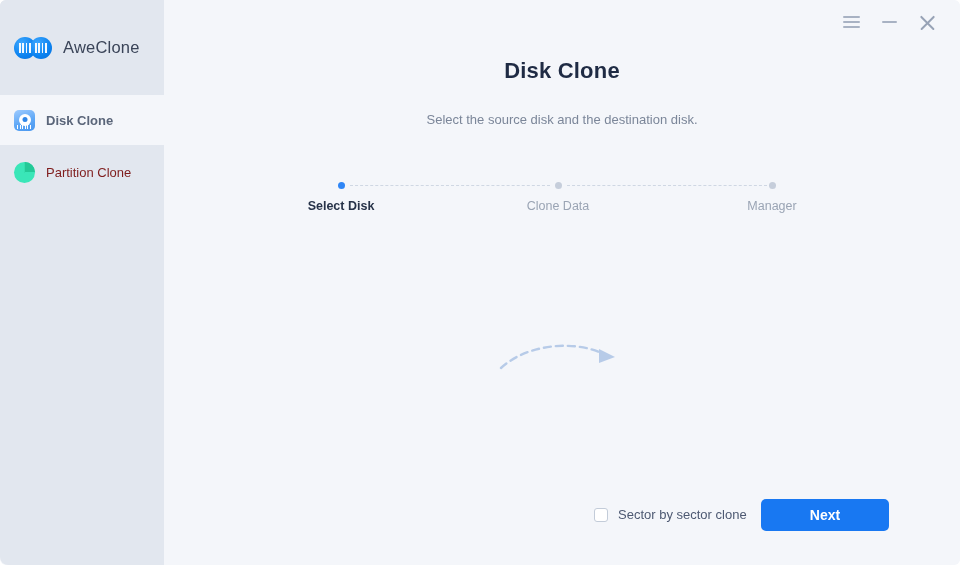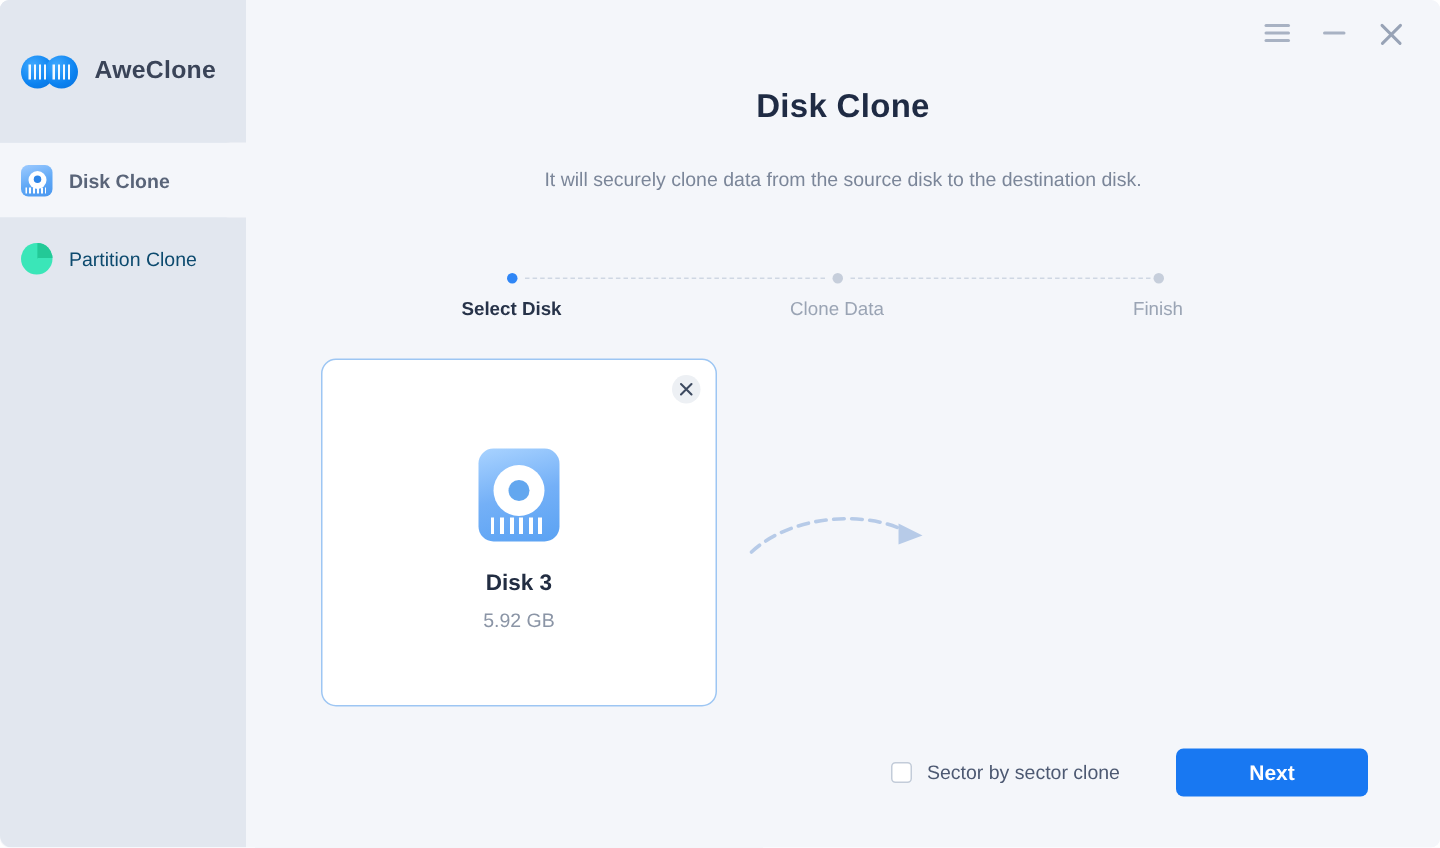--- a/index.html
+++ b/index.html
@@ -84,40 +84,40 @@
     background:
       repeating-linear-gradient(to right, #ffffff 0 1.6px, transparent 1.6px 3.4px);
     opacity: .95;
   }
   .logo-mark .bars.a { left: 5px; }
   .logo-mark .bars.b { left: 21px; }
 
   .logo-text {
     margin-left: 11px;
     font-size: 16.5px;
-    font-weight: 700;
+    font-weight: 400;
     color: #3a4458;
     letter-spacing: .2px;
   }
 
   .nav-item {
     position: absolute;
     left: 0;
     width: 164px;
     height: 50px;
     display: flex;
     align-items: center;
     padding-left: 14px;
     cursor: pointer;
     background: transparent;
   }
   .nav-item .nav-label {
     margin-left: 11px;
     font-size: 13px;
-    color: #0c4a6e;
+    color: #7f1d1d;
     font-weight: 400;
   }
   .nav-item.active .nav-label {
     color: #5a6579;
     font-weight: 700;
   }
 
   .nav-icon { width: 21px; height: 21px; position: relative; flex: 0 0 auto; }
 
   
@@ -386,21 +386,21 @@
     background: #ffffff;
   }
   .footer-check .ck-label {
     margin-left: 10px;
     font-size: 13px;
     color: #4d5972;
   }
 
   .next-btn {
     position: absolute;
-    left: 620px; top: 499px;
+    left: 597px; top: 499px;
     width: 128px; height: 32px;
     background: #1878f2;
     border: none;
     border-radius: 5px;
     color: #ffffff;
     font-size: 14px;
     font-weight: 700;
     font-family: "Liberation Sans", sans-serif;
     cursor: pointer;
     text-align: center;
@@ -461,55 +461,41 @@
         <div class="closer">
             <i></i>
             <i></i>
           </div>
       </div>
     </div>
 
     <div class="page-title">Disk Clone</div>
 
     <div class="page-sub">
-      <div>It will securely clone data from the source disk to the destination disk.</div>
+      <div>Select the source disk and the destination disk.</div>
     </div>
 
     <div class="stepper">
       <div class="step-line l1"></div>
       <div class="step-line l2"></div>
 
       <div class="step s1 done">
         <div class="dot"></div>
         <div class="lbl">Select Disk</div>
       </div>
       <div class="step s2">
         <div class="dot"></div>
         <div class="lbl">Clone Data</div>
       </div>
       <div class="step s3">
         <div class="dot"></div>
-        <div class="lbl">Finish</div>
-      </div>
-    </div>
-
-    <div class="card left">
-      <div class="card-close">
-        <svg width="9" height="9" viewBox="0 0 9 9">
-            <path d="M1 1 L8 8 M8 1 L1 8" stroke="#3d4a60" stroke-width="1.4" stroke-linecap="round" fill="none"></path>
-          </svg>
-      </div>
-      <div class="disk-big">
-        <div class="platter"></div>
-        <div class="hub"></div>
-        <div class="pins"></div>
-      </div>
-      <div class="disk-name">Disk 3</div>
-      <div class="disk-size">5.92 GB</div>
-    </div>
+        <div class="lbl">Manager</div>
+      </div>
+    </div>
+
 
     <div class="arrow-wrap">
       <svg width="130" height="48" viewBox="0 0 130 48">
         <path d="M6 38 C 34 12, 86 10, 112 26" stroke="#b7cbe8" stroke-width="2.4" stroke-dasharray="7 5" stroke-linecap="round" fill="none"></path>
         <path d="M104 19 L120 27 L104 33 Z" fill="#b7cbe8"></path>
       </svg>
     </div>
 
 
     <div class="footer-check">

